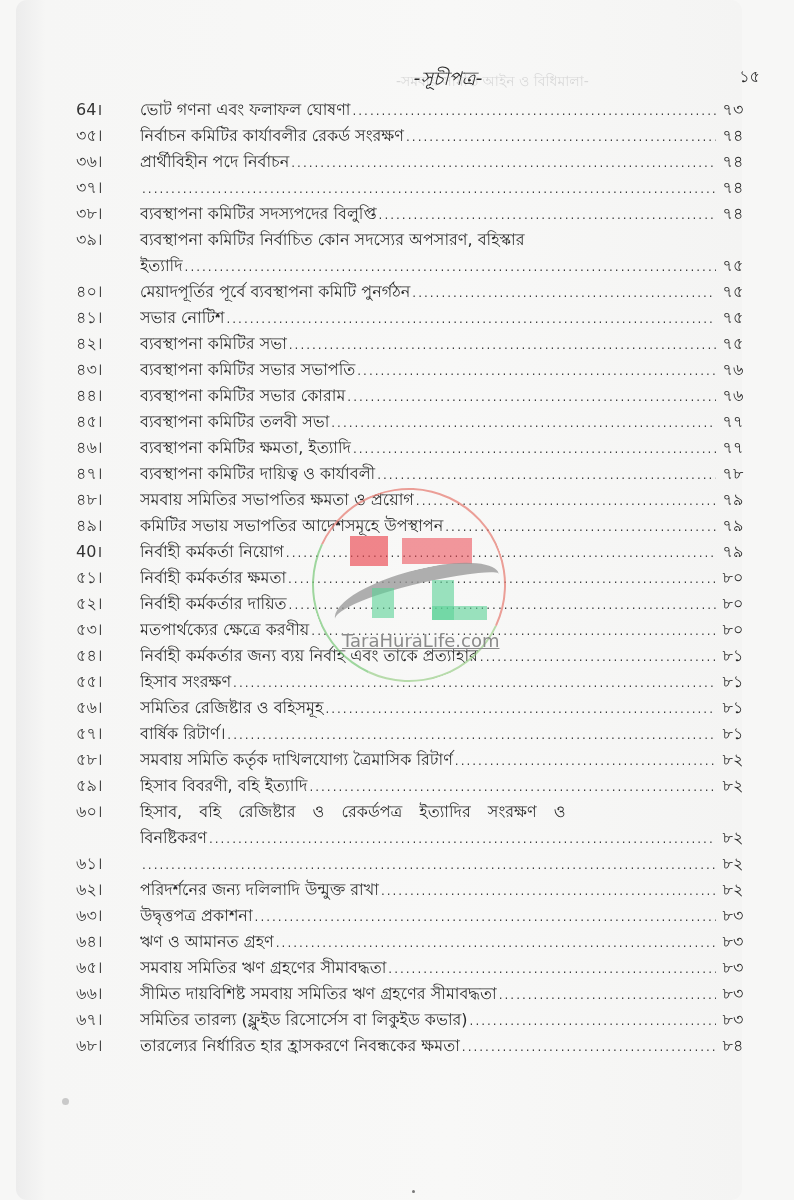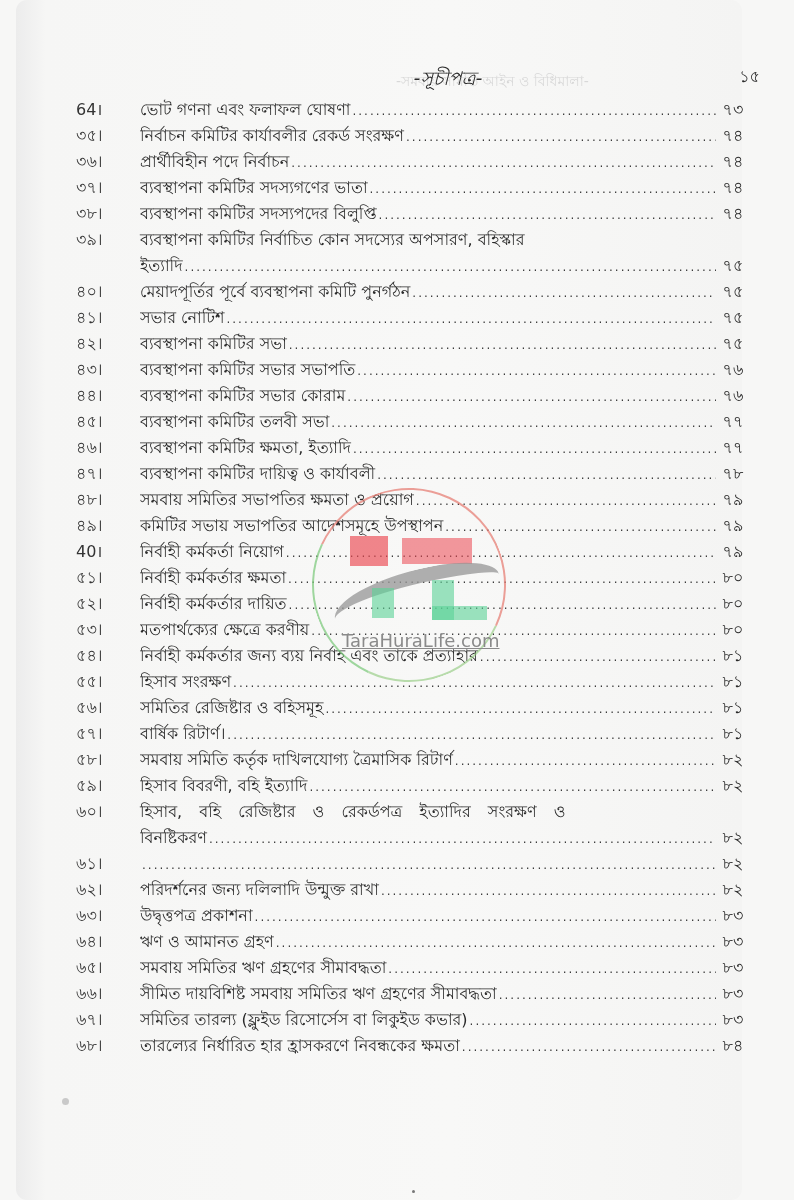--- a/index.html
+++ b/index.html
@@ -120,21 +120,20 @@
     <span class="num">৩৬।</span>
     <span class="text-wrap">
       <span class="text">প্রার্থীবিহীন পদে নির্বাচন</span>
       <span class="dots"></span>
       <span class="pg">৭৪</span>
     </span>
   </div>
       <div class="row">
     <span class="num">৩৭।</span>
     <span class="text-wrap">
-      <span class="text">ব্যবস্থাপনা কমিটির সদস্যগণের ভাতা</span>
       <span class="dots"></span>
       <span class="pg">৭৪</span>
     </span>
   </div>
       <div class="row">
     <span class="num">৩৮।</span>
     <span class="text-wrap">
       <span class="text">ব্যবস্থাপনা কমিটির সদস্যপদের বিলুপ্তি</span>
       <span class="dots"></span>
       <span class="pg">৭৪</span>

